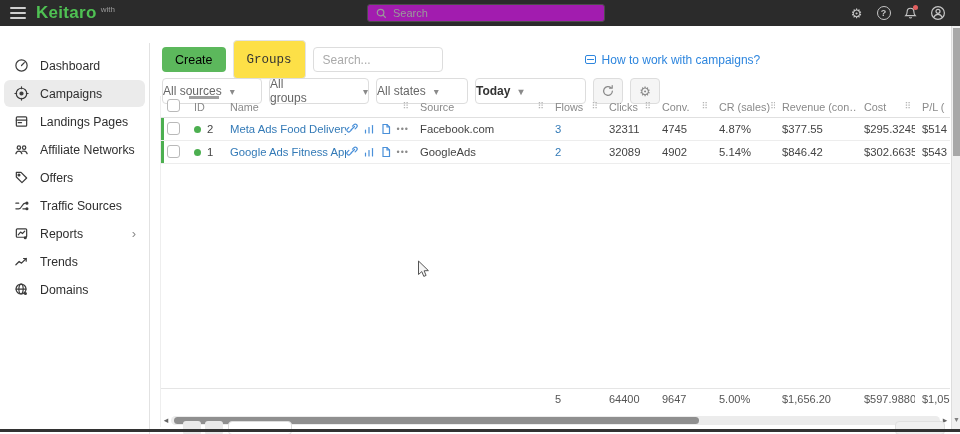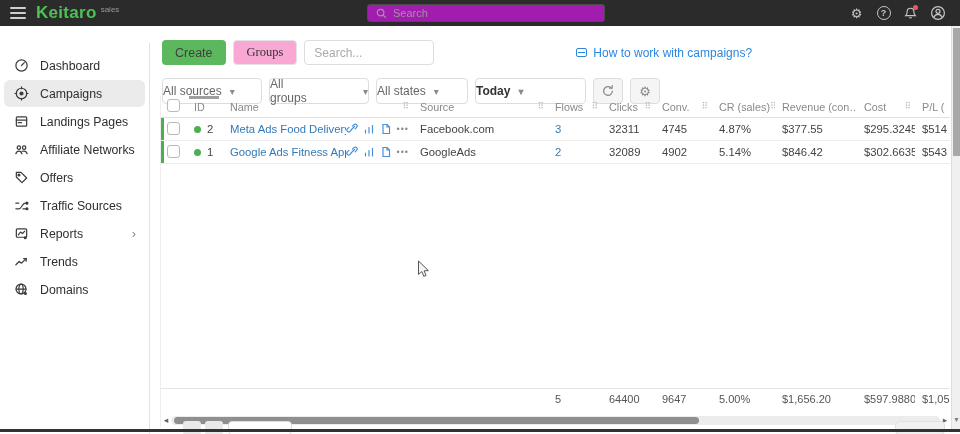--- a/index.html
+++ b/index.html
@@ -39,24 +39,24 @@
                font-size:12.3px; color:#2f2f2f; }
   .side-item.active { background:#ebebeb; }
   .side-item .sicon { width:16px; height:16px; margin-right:11px; display:flex;
                       align-items:center; justify-content:center; }
   .sicon svg { stroke:#3c3c3c; fill:none; stroke-width:1.3; stroke-linecap:round; stroke-linejoin:round; }
   .side-chevron { position:absolute; right:9px; color:#8a8a8a; font-size:13px; line-height:1; }
 
   
   .content { position:absolute; top:26px; left:151px; width:799px; height:403px; background:#fff; }
   .toolbar { position:absolute; top:14px; left:11px; display:flex; align-items:center; gap:7px; }
-  .btn-create { height:25px; padding:0 13px; background:#5cb85c; color:#404040; border:none;
+  .btn-create { height:25px; padding:0 13px; background:#5cb85c; color:#000000; border:none;
                 border-radius:4px; font-size:12.5px; cursor:pointer; font-family:inherit; }
-  .btn-groups { height:25px; padding:0 13px; background:#f9a8d4; color:#333; border:1px solid #e3e3e3;
-                border-radius:4px; font-size:12.5px; cursor:pointer; font-family:Liberation Serif, serif; }
+  .btn-groups { height:39px; padding:0 13px; background:#fde047; color:#333; border:1px solid #e3e3e3;
+                border-radius:4px; font-size:12.5px; cursor:pointer; font-family:Liberation Mono, monospace; }
   .tb-search { width:130px; height:25px; border:1px solid #ddd; border-radius:4px; padding:0 9px;
                font-size:12px; color:#555; outline:none; font-family:inherit; }
   .tb-search::placeholder { color:#aaa; }
   .help-link { display:flex; align-items:center; gap:6px; margin-left:135px; cursor:pointer; }
   .help-link .book { width:11px; height:9px; border:1.5px solid #2e86de; border-radius:2px; position:relative; }
   .help-link .book::after { content:""; position:absolute; left:1px; right:1px; top:2.5px; height:1.5px; background:#2e86de; }
   .help-link span.txt { font-size:12px; color:#2e86de; }
 
   .filters { position:absolute; top:52px; left:11px; display:flex; align-items:center; gap:7px; }
   .f-select { height:26px; border:1px solid #ddd; border-radius:4px; background:#fff; display:flex;
@@ -131,21 +131,21 @@
 
 <div class="app">
 
   <div class="topbar">
     <div class="hamburger">
         <span></span>
         <span></span>
         <span></span>
       </div>
     <div class="logo">Keitaro</div>
-    <div class="logo-badge">sales</div>
+    <div class="logo-badge">with</div>
     <div class="top-search">
       <svg width="11" height="11" viewBox="0 0 12 12">
         <circle cx="5" cy="5" r="3.6" stroke="#9a9a9a" fill="none" stroke-width="1.3"></circle>
         <line x1="7.8" y1="7.8" x2="10.6" y2="10.6" stroke="#9a9a9a" stroke-width="1.3"></line>
       </svg>
       <input type="text" placeholder="Search" style="">
     </div>
     <div class="top-icons">
       <div class="tico">
           <span class="gear-glyph">⚙</span>

